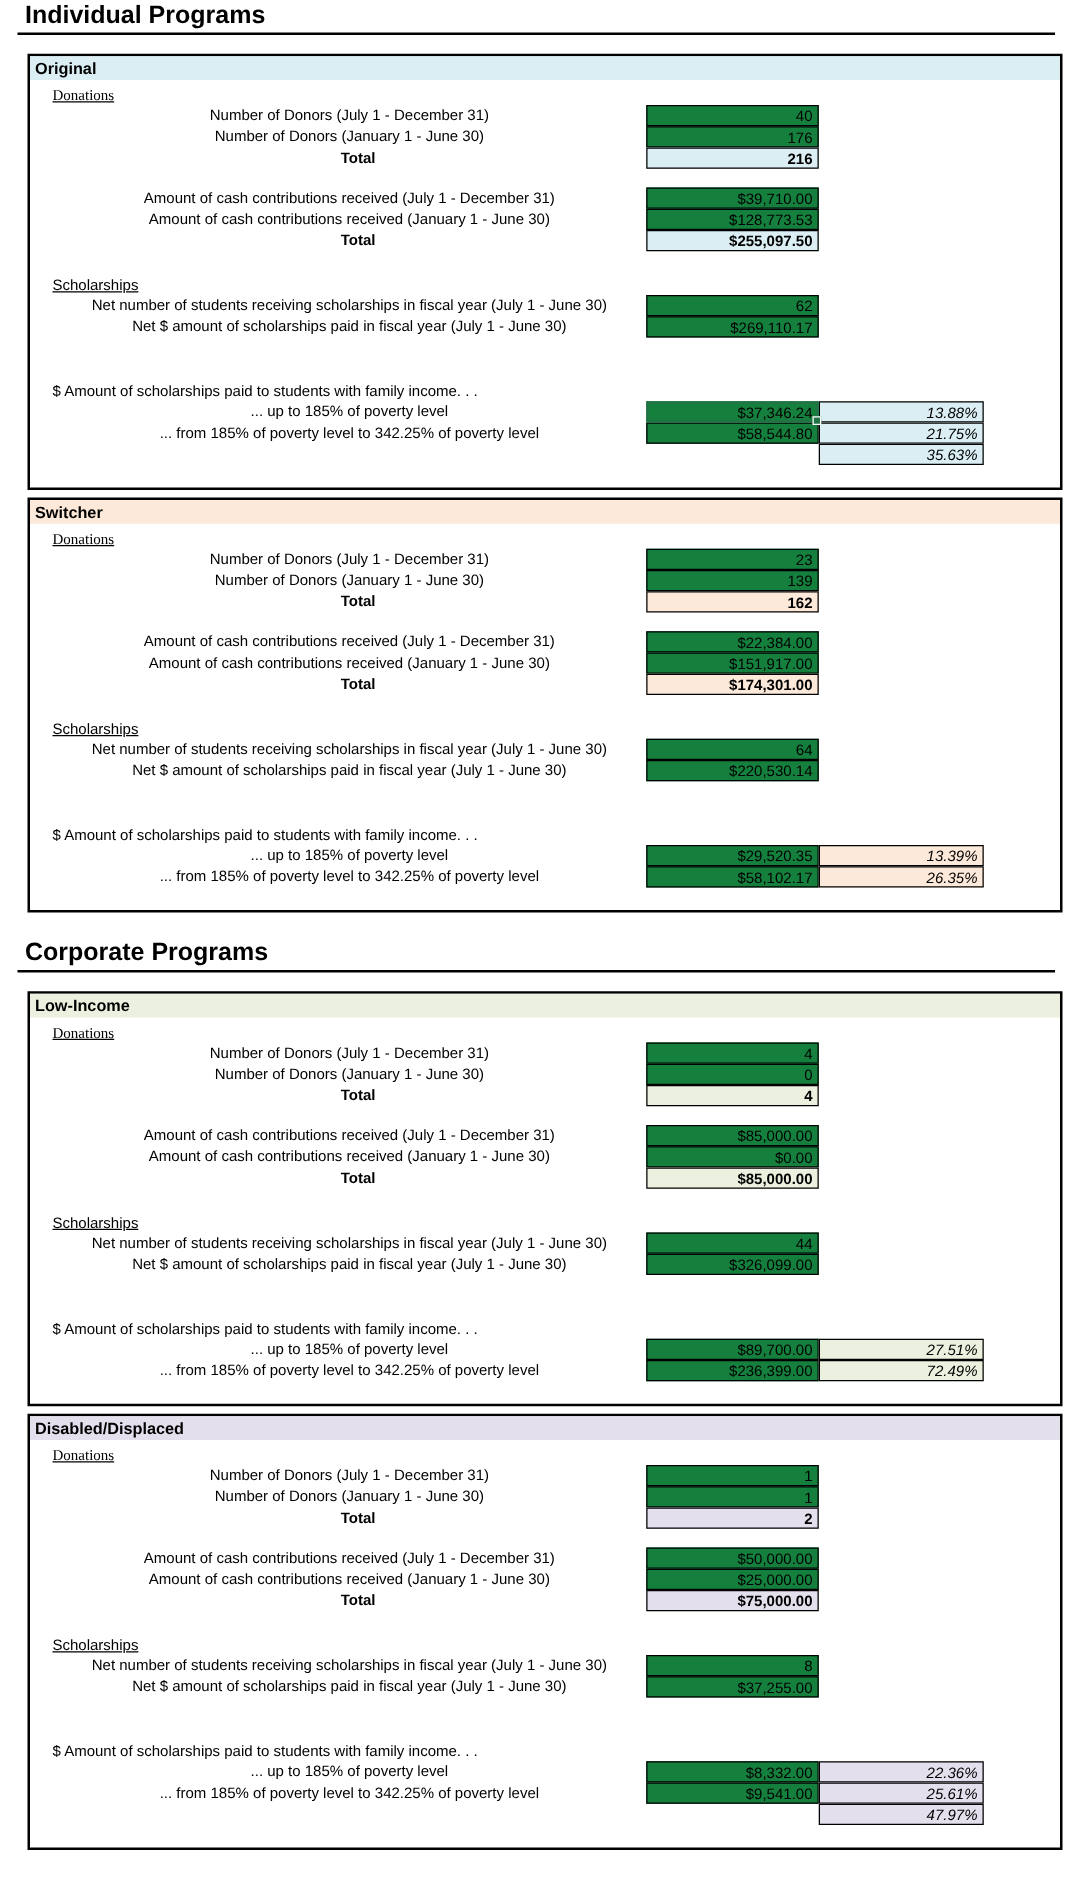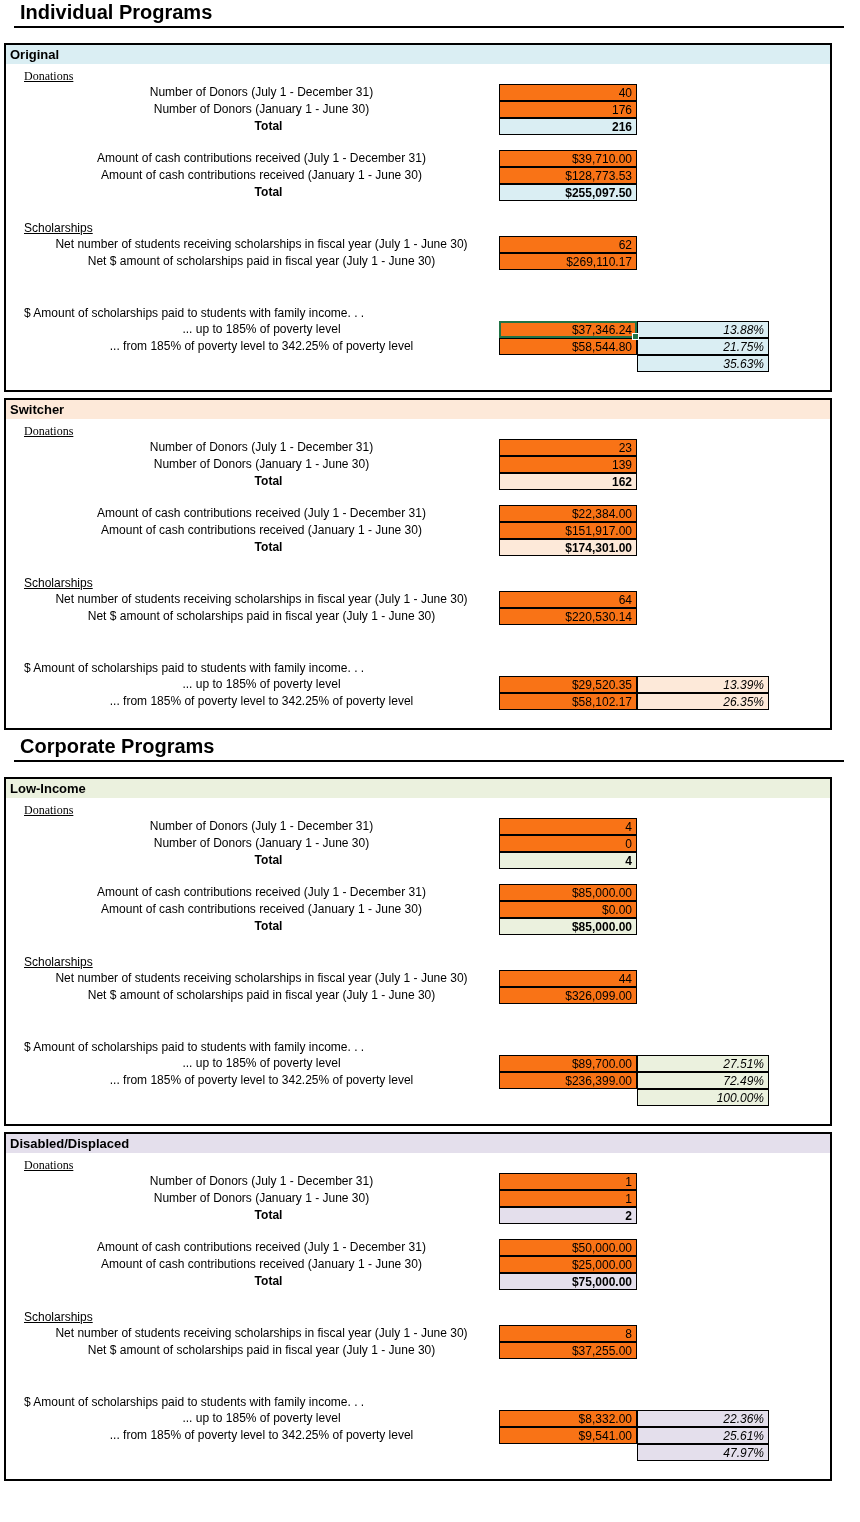--- a/index.html
+++ b/index.html
@@ -16,25 +16,25 @@
     font-weight: bold;
     padding-left: 20px;
     line-height: 24px;
     white-space: nowrap;
   }
   .title-rule {
     border: none;
     border-top: 2px solid #000;
     margin: 2px 16px 0 14px;
   }
-  .second-title { margin-top: 4px; }
+  .second-title { margin-top: 20px; }
 
   .box {
     width: 828px;
-    margin-left: 4px;
+    margin-left: 22px;
     border: 2px solid #000;
     background: #fff;
   }
   .box-first { margin-top: 15px; }
   .box-follow { margin-top: 6px; }
 
   .sec-header {
     height: 19px;
     line-height: 19px;
     padding-left: 4px;
@@ -69,21 +69,21 @@
     width: 138px;
     height: 17px;
     border: 1px solid #000;
     display: flex;
     align-items: center;
     justify-content: flex-end;
     padding-right: 4px;
     font-size: 12px;
     background: #fff;
   }
-  .cell.input { background: #f97316; }
+  .cell.input { background: #15803d; }
   .cell.total { font-weight: bold; }
   .cell.pct { width: 132px; font-style: italic; }
   .cellspacer { width: 138px; }
 
   .t-blue  .sec-header, .t-blue  .cell.total, .t-blue  .cell.pct { background: #DAEEF3; }
   .t-peach .sec-header, .t-peach .cell.total, .t-peach .cell.pct { background: #FDE9D9; }
   .t-green .sec-header, .t-green .cell.total, .t-green .cell.pct { background: #EBF1DE; }
   .t-purple .sec-header, .t-purple .cell.total, .t-purple .cell.pct { background: #E4DFEC; }
 
   .cell.selected {
@@ -276,25 +276,20 @@
       <div class="row">
         <span class="lbl">... up to 185% of poverty level</span>
         <span class="cell input">$89,700.00</span>
         <span class="cell pct">27.51%</span>
       </div>
       <div class="row">
         <span class="lbl">... from 185% of poverty level to 342.25% of poverty level</span>
         <span class="cell input">$236,399.00</span>
         <span class="cell pct">72.49%</span>
       </div>
-      <div class="row">
-        <span class="lbl"></span>
-        <span class="cellspacer"></span>
-        <span class="cell pct">100.00%</span>
-      </div>
     </div>
   </section>
 
   <section class="box box-follow t-purple">
     <div class="sec-header">Disabled/Displaced</div>
     <div class="sec-body">
       <div class="lblrow first"><span class="u">Donations</span></div>
       <div class="row">
         <span class="lbl">Number of Donors (July 1 - December 31)</span>
         <span class="cell input">1</span>

